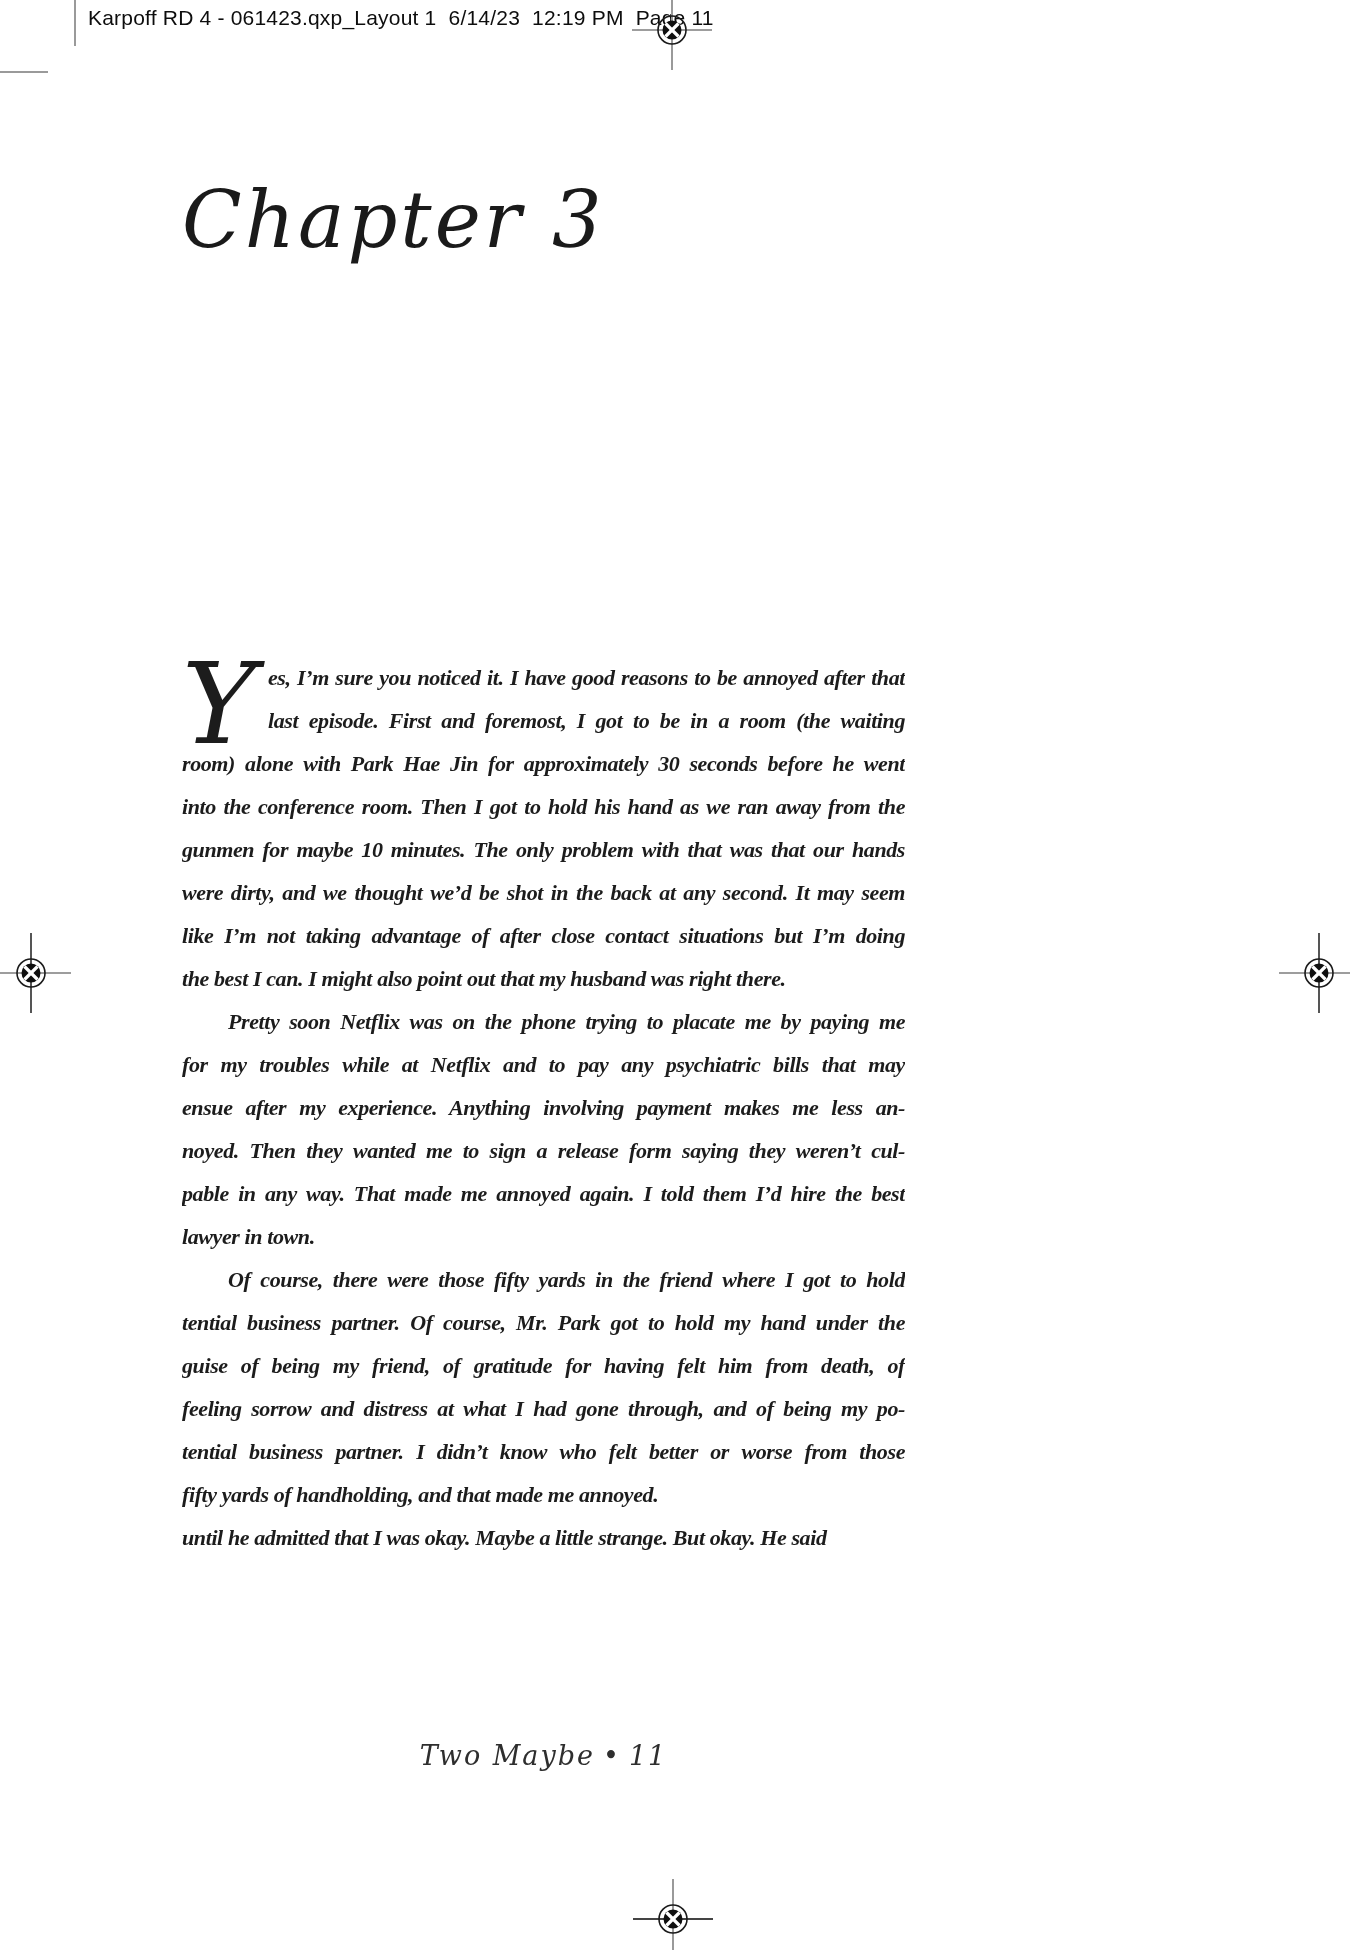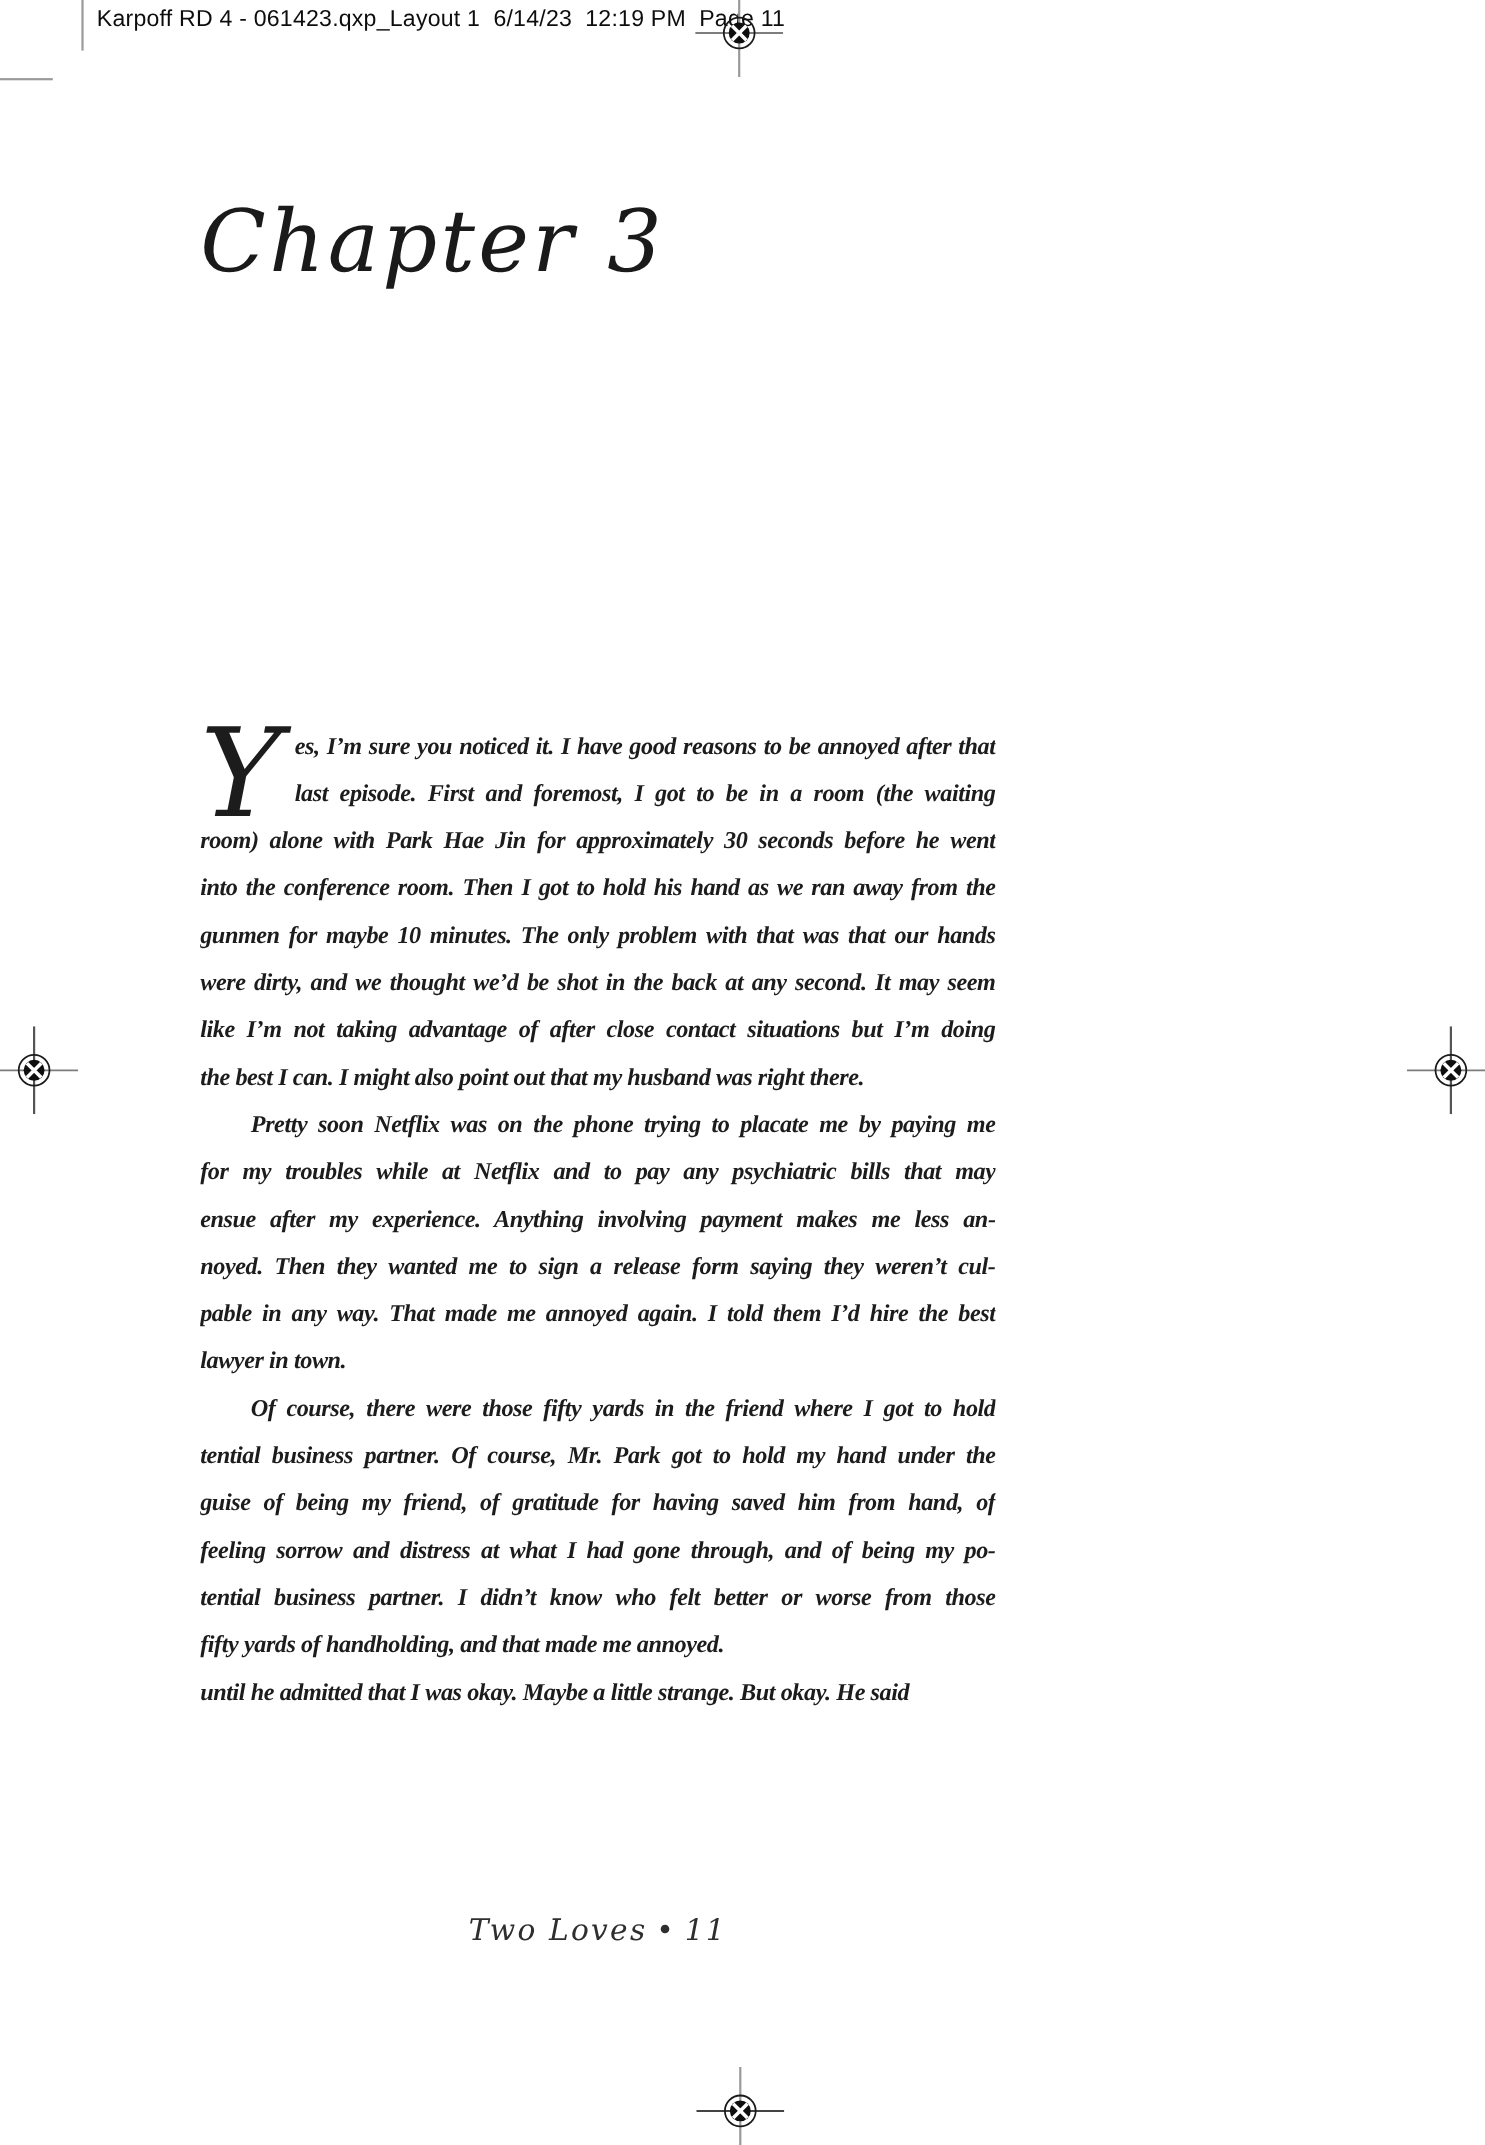--- a/index.html
+++ b/index.html
@@ -165,27 +165,27 @@
         <div class="line indent">Pretty soon Netflix was on the phone trying to placate me by paying me</div>
         <div class="line">for my troubles while at Netflix and to pay any psychiatric bills that may</div>
         <div class="line">ensue after my experience. Anything involving payment makes me less an-</div>
         <div class="line">noyed. Then they wanted me to sign a release form saying they weren’t cul-</div>
         <div class="line">pable in any way. That made me annoyed again. I told them I’d hire the best</div>
         <div class="line last">lawyer in town.</div>
       </div>
       <div class="para">
         <div class="line indent">Of course, there were those fifty yards in the friend where I got to hold</div>
         <div class="line">tential business partner. Of course, Mr. Park got to hold my hand under the</div>
-        <div class="line">guise of being my friend, of gratitude for having saved him from hand, of</div>
+        <div class="line">guise of being my friend, of gratitude for having felt him from death, of</div>
         <div class="line">feeling sorrow and distress at what I had gone through, and of being my po-</div>
         <div class="line">tential business partner. I didn’t know who felt better or worse from those</div>
         <div class="line last">fifty yards of handholding, and that made me annoyed.</div>
       </div>
       <div class="para">
         <div class="line last">until he admitted that I was okay. Maybe a little strange. But okay. He said</div>
       </div>
     </div>
 
   <div id="footer">
-    <span>Two Loves</span><span>•</span><span>11</span>
+    <span>Two Maybe</span><span>•</span><span>11</span>
   </div>
 
 </div>
 
 </body></html>

